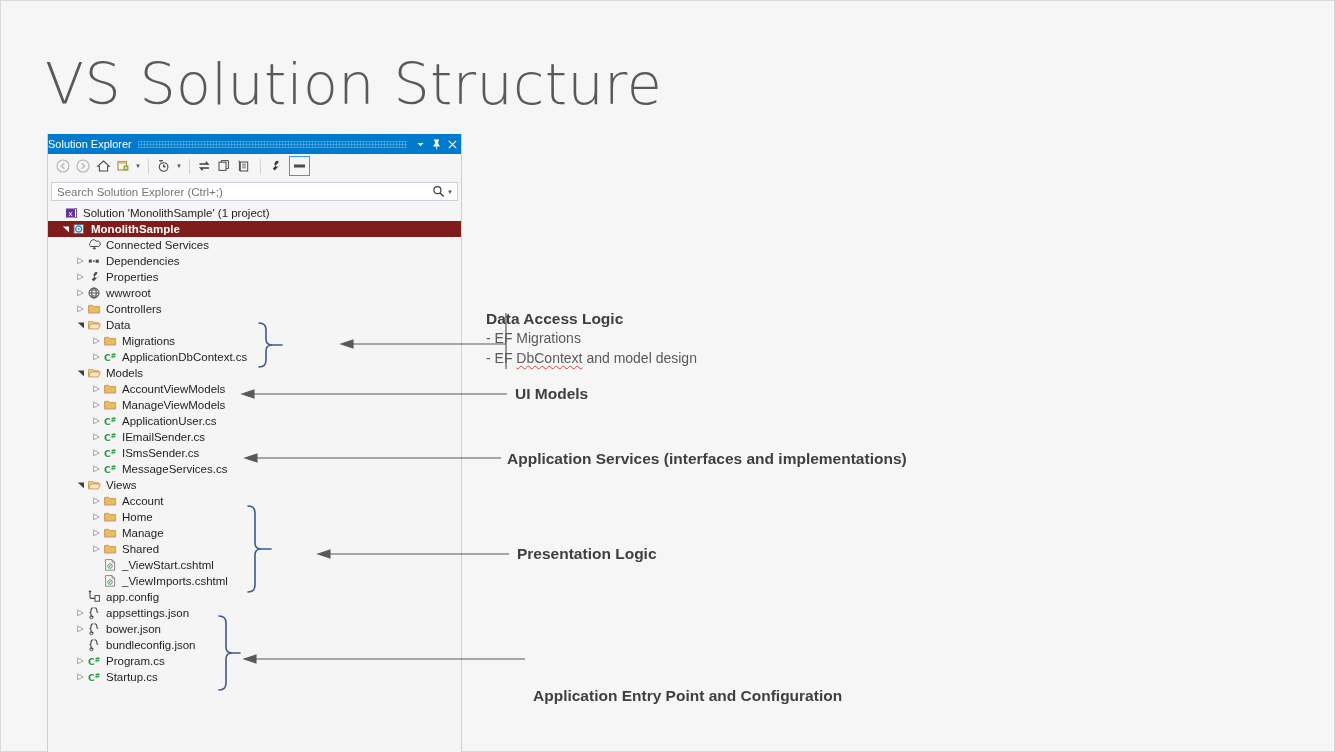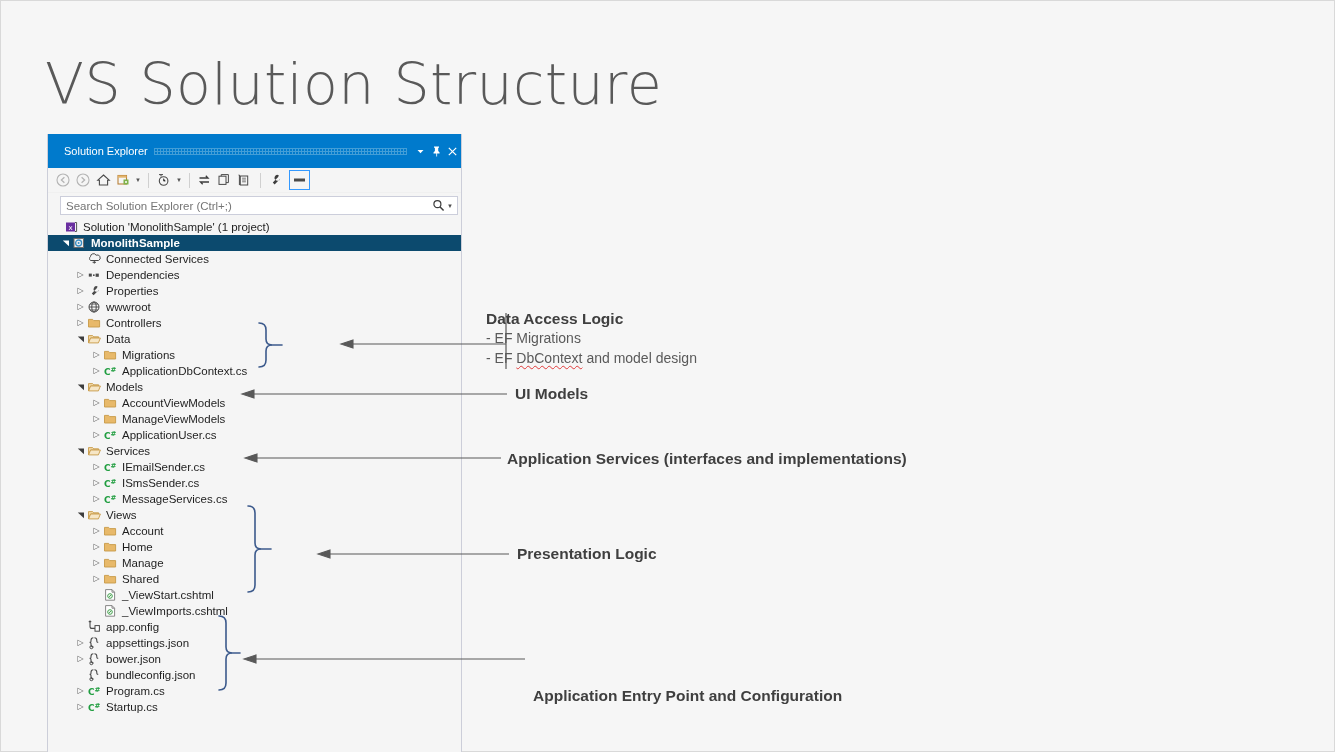--- a/index.html
+++ b/index.html
@@ -32,25 +32,25 @@
   
   #solution-explorer{
     position:absolute;left:46px;top:133px;
     width:415px;height:619px;
     background:#f5f5f5;
     border-left:1px solid #ccced9;
     border-right:1px solid #ccced9;
     box-sizing:border-box;
   }
   #se-titlebar{
-    height:34px;
+    height:20px;
     background:#007acc;
     display:flex;align-items:center;
     position:relative;
-    padding-left:16px;
+    padding-left:0;
   }
   #se-title-text{
     color:#ffffff;font-size:11px;
     font-family:"Liberation Sans",sans-serif;
     white-space:nowrap;
   }
   #se-title-dots{
     flex:1;height:7px;margin:0 6px;
     background-image:
       repeating-linear-gradient(90deg,#47a0d8 0 1px,transparent 1px 3px),
@@ -74,21 +74,21 @@
     height:20px;min-width:20px;
     display:flex;align-items:center;justify-content:center;
     padding:0 2px;box-sizing:border-box;
   }
   .tb-item.boxed{border:1px solid #3399ff;background:#f5f5f5;margin-left:3px;}
   .tb-sep{width:1px;height:15px;background:#d0d0d0;margin:0 5px;}
   .tb-caret{font-size:6px;color:#555;padding:0 2px;display:flex;align-items:center;}
 
   
   #se-search{
-    margin:3px 3px 0 12px;height:19px;
+    margin:3px 3px 0 3px;height:19px;
     background:#fff;border:1px solid #cccedb;
     display:flex;align-items:center;
     box-sizing:border-box;
   }
   #se-search-input{
     flex:1;border:0;outline:0;background:transparent;
     font-size:11.5px;color:#8a8a8a;padding-left:5px;
     font-family:"Liberation Sans",sans-serif;
   }
   #se-search-icon{padding-right:4px;display:flex;align-items:center;gap:2px;color:#4f4f4f;}
@@ -98,21 +98,21 @@
     margin-top:4px;
     font-size:11.5px;color:#1e1e1e;
     font-family:"Liberation Sans",sans-serif;
     user-select:none;
   }
   .tree-row{
     height:16px;display:flex;align-items:center;
     white-space:nowrap;
     padding-left:2px;
   }
-  .tree-row.selected{background:#0c4a6e;}
+  .tree-row.selected{background:#7f1d1d;}
   .tree-row.selected .tree-label{color:#ffffff;font-weight:bold;}
   .tree-row.bold .tree-label{font-weight:bold;}
   .twisty{
     width:11px;flex:0 0 11px;display:flex;align-items:center;justify-content:center;
     color:#5a5a5a;font-size:8px;line-height:1;
   }
   .twisty.open{color:#3c3c3c;}
   .tree-icon{
     width:16px;flex:0 0 16px;height:14px;
     display:flex;align-items:center;justify-content:center;margin-right:4px;
@@ -394,34 +394,20 @@
         <div class="tree-row ind3">
           <span class="twisty">▷</span>
           <span class="tree-icon">
             <svg width="15" height="14" viewBox="0 0 15 14">
               <text x="1" y="10.5" font-size="9" font-weight="bold" fill="#1f9d3f" font-family="DejaVu Sans">C</text>
                 <text x="7.6" y="7.5" font-size="7" font-weight="bold" fill="#1f9d3f" font-family="DejaVu Sans">#</text>
             </svg>
           </span>
           <span class="tree-label">ApplicationUser.cs</span>
         </div>
-        <div class="tree-row ind2">
-          <span class="twisty open">
-            <svg width="8" height="8" viewBox="0 0 8 8">
-              <path d="M0.8 1.6 L7 1.6 L7 7.2 Z" fill="#3c3c3c"></path>
-            </svg>
-          </span>
-          <span class="tree-icon">
-            <svg width="15" height="14" viewBox="0 0 15 14">
-              <path d="M1.5 3.6 H5.6 L6.8 4.8 H11.6 V6 H3.6 L1.5 10.8 Z" fill="#f2d8a7" stroke="#c79a47" stroke-width=".9"></path>
-                <path d="M3.6 6 H13.4 L11.4 10.9 H1.6 Z" fill="#f6e6c6" stroke="#c79a47" stroke-width=".9"></path>
-            </svg>
-          </span>
-          <span class="tree-label">Services</span>
-        </div>
         <div class="tree-row ind3">
           <span class="twisty">▷</span>
           <span class="tree-icon">
             <svg width="15" height="14" viewBox="0 0 15 14">
               <text x="1" y="10.5" font-size="9" font-weight="bold" fill="#1f9d3f" font-family="DejaVu Sans">C</text>
                 <text x="7.6" y="7.5" font-size="7" font-weight="bold" fill="#1f9d3f" font-family="DejaVu Sans">#</text>
             </svg>
           </span>
           <span class="tree-label">IEmailSender.cs</span>
         </div>

